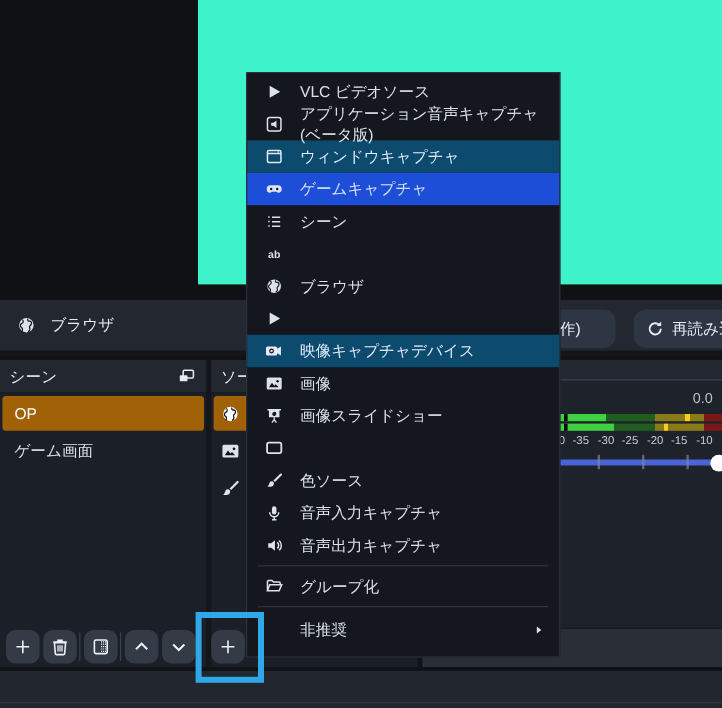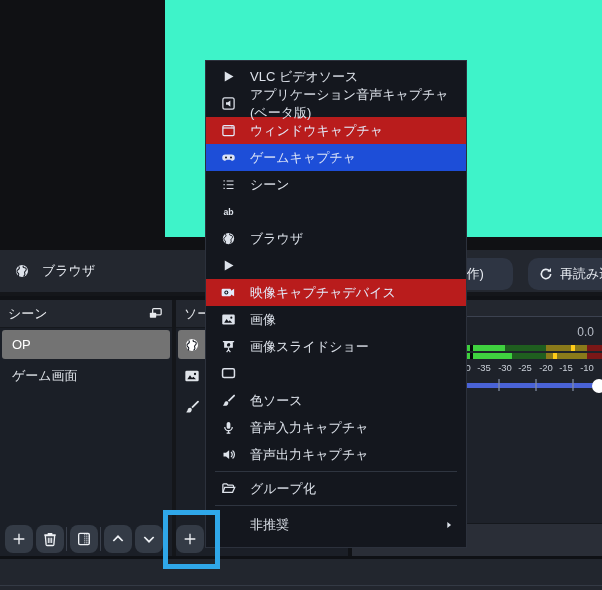--- a/index.html
+++ b/index.html
@@ -23,21 +23,21 @@
   .dock-scenes{left:0;width:172px;height:256px;}
   .dock-sources{left:176px;width:172px;height:256px;}
   .dock-mixer{left:352px;width:250px;height:256px;background:#1e222a;}
   .dhead{height:28px;background:#23272f;border-bottom:1px solid #15181d;box-sizing:border-box;
          display:flex;align-items:center;padding:0 8px;font-size:13px;color:#e8eaee;}
   .dhead .sp{flex:1;}
   .dock-mixer .dhead{height:17px;border-bottom:1px solid #3c4250;}
   .splitter{position:absolute;left:172px;top:300px;width:4px;height:256px;background:#14161a;}
   .srow{height:29px;margin:2px;display:flex;align-items:center;padding-left:10px;font-size:13px;
         color:#dfe3e8;border-radius:3px;}
-  .srow.sel{background:#737373;color:#ffffff;}
+  .srow.sel{background:#a16207;color:#ffffff;}
   .irow{padding-left:6px;}
   
   .tbtn{position:absolute;top:525px;width:28px;height:28px;border-radius:8px;background:#343b46;
         border:none;display:flex;align-items:center;justify-content:center;color:#eef1f5;padding:0;}
   .tbtn svg{width:16px;height:16px;}
   .vdiv{position:absolute;top:527px;width:1px;height:24px;background:#3a404c;}
   
   .dbval{position:absolute;right:8px;top:325px;font-size:12px;color:#b8bec8;}
   .meter{position:absolute;left:420px;width:182px;height:6px;}
   .m1{top:345px;background:linear-gradient(90deg,#3fd13f 0,#3fd13f 85px,#1f5e1f 85px,#1f5e1f 126px,
@@ -52,21 +52,21 @@
   .mixbar{position:absolute;left:352px;top:523px;width:250px;height:33px;background:#2a2e37;border-top:1px solid #15181d;box-sizing:border-box;}
   
   .statusbar{position:absolute;left:0;top:556px;width:602px;height:34px;background:#22262e;border-top:3px solid #0f1115;box-sizing:border-box;}
   .statusbar:after{content:"";position:absolute;left:0;top:26px;width:100%;height:1px;background:#343a45;}
   
   .menu{position:absolute;left:205px;top:60px;width:262px;height:488px;background:#14171e;
         border:1px solid #2c313c;box-sizing:border-box;z-index:10;padding-top:2px;}
   .mi{height:27px;display:flex;align-items:center;padding:0 12px 0 14px;gap:14px;font-size:13px;color:#dde2ea;}
   .mi .ic{width:16px;height:16px;flex:0 0 16px;display:flex;align-items:center;justify-content:center;}
   .mi .ic svg{width:15px;height:15px;}
-  .mi.hl{background:#b91c1c;color:#e3eafa;}
+  .mi.hl{background:#0c4a6e;color:#e3eafa;}
   .mi.hl2{background:#1d4ed8;color:#dbe3f6;}
   .mi .arr{margin-left:auto;width:10px;height:10px;}
   .msep{height:1px;background:#2f3540;margin:3px 9px;}
   
   .anno{position:absolute;left:163px;top:510px;width:57px;height:59px;border:5px solid #2fa7e9;
         box-sizing:border-box;z-index:40;pointer-events:none;}
   svg{display:block;}
   .hiddefs{position:absolute;width:0;height:0;overflow:hidden;}
 </style>
 </head>

